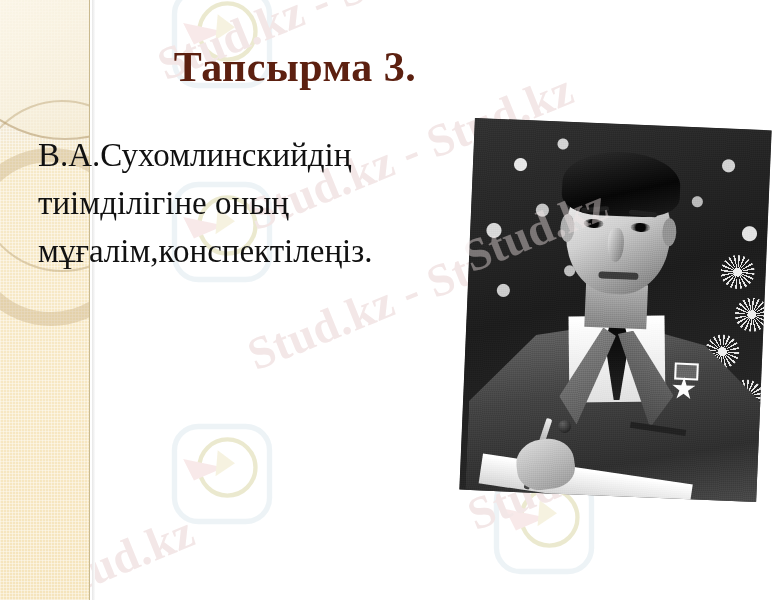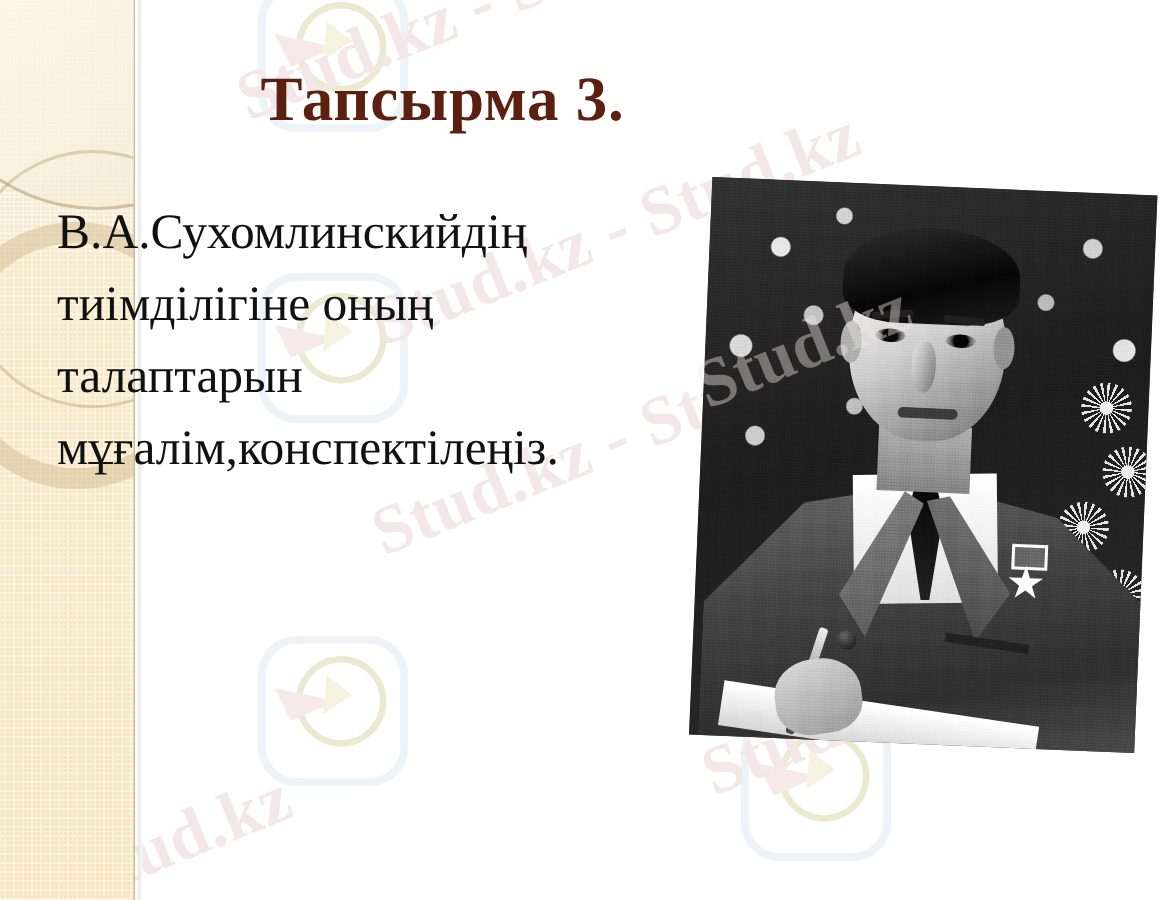--- a/index.html
+++ b/index.html
@@ -408,21 +408,20 @@
     <div class="band-circle-c"></div>
   </div>
   <div class="band-sep"></div>
 
   <div class="content">
     <div class="title">Тапсырма 3.</div>
 
     <div class="body-text">
       <span class="ln">В.А.Сухомлинскийдің</span>
       <span class="ln">тиімділігіне оның</span>
-      <span class="ln">талаптарын</span>
       <span class="ln">мұғалім,конспектілеңіз.</span>
     </div>
   </div>
 
   <div class="photo-wrap">
     <div class="photo">
       <div class="ph-bg"></div>
       <div class="ph-flower" style="left:252px; top:126px;"></div>
       <div class="ph-flower" style="left:268px; top:168px;"></div>
       <div class="ph-flower" style="left:240px; top:206px;"></div>

